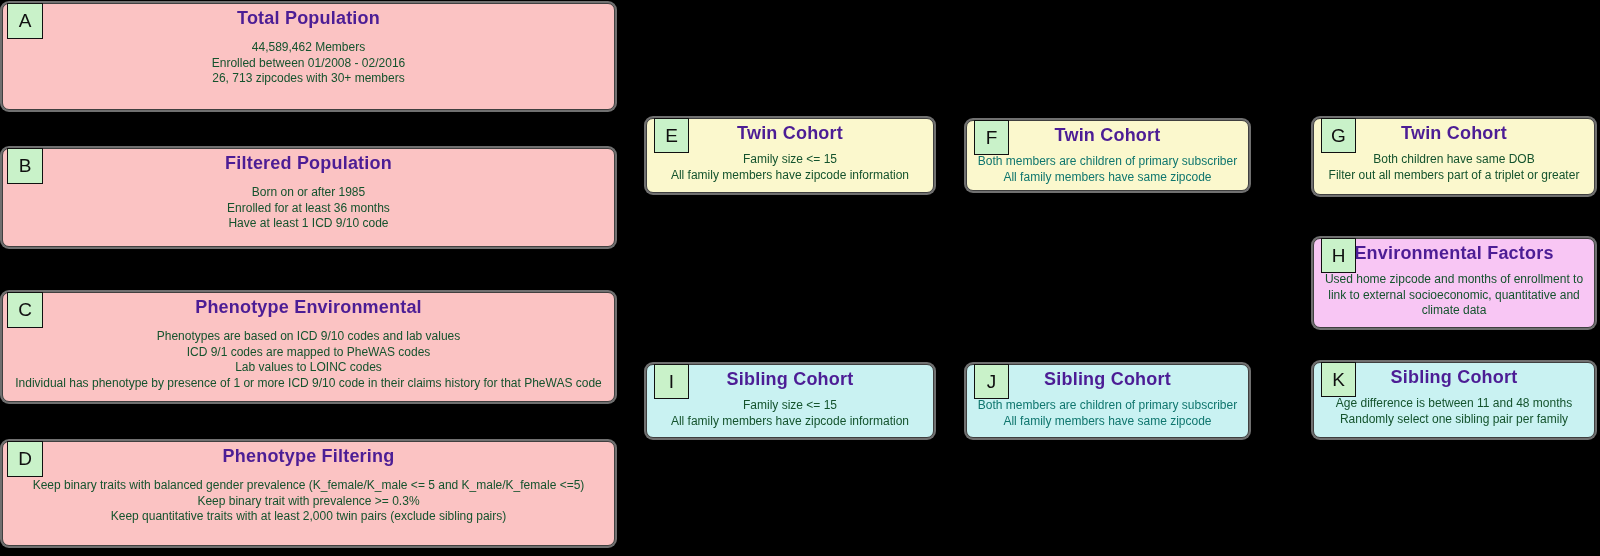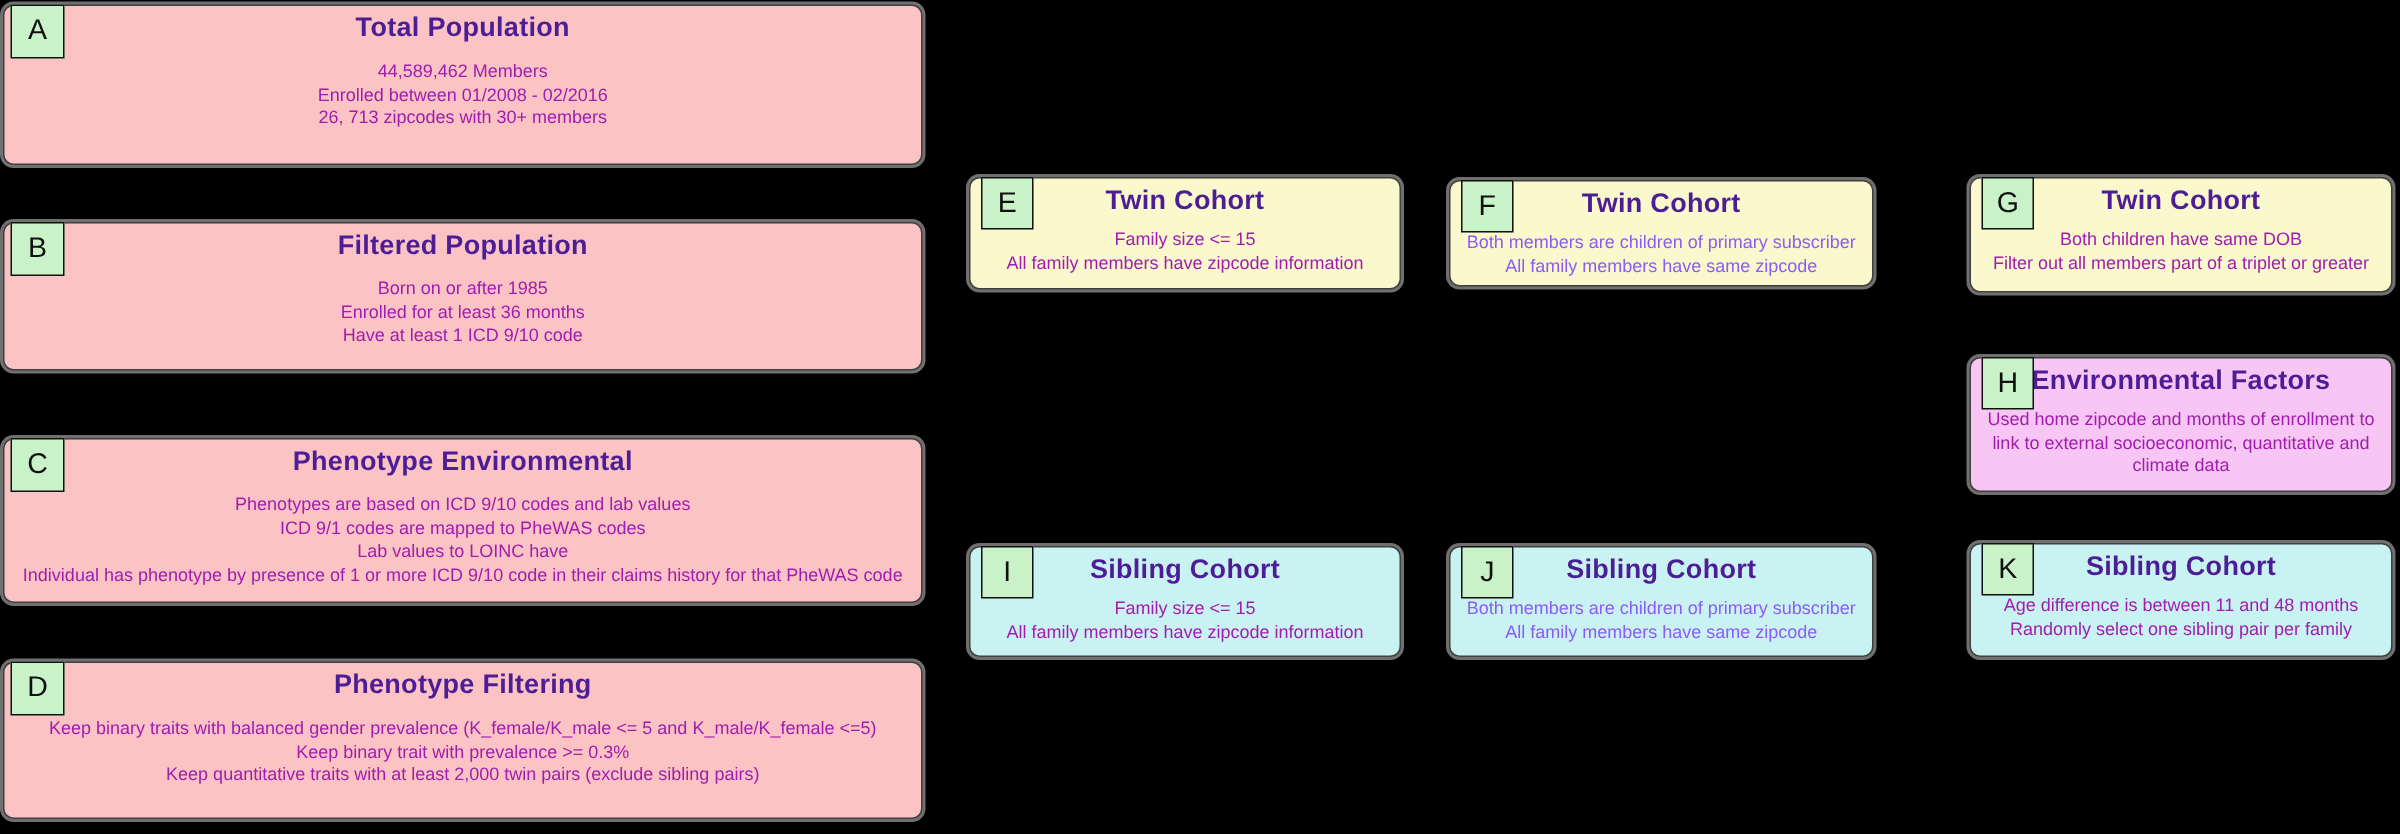--- a/index.html
+++ b/index.html
@@ -28,24 +28,24 @@
     font-size: 18px;
     font-weight: bold;
     color: #4c1d95;
     letter-spacing: 0.2px;
     white-space: nowrap;
   }
   .node .body {
     margin-top: 11px;
     font-size: 12px;
     line-height: 15.5px;
-    color: #a21caf;
+    color: #14532d;
   }
   .node.small .body { margin-top: 8px; }
-  .node.muted .body { color: #8b5cf6; }
+  .node.muted .body { color: #0f766e; }
   .line { white-space: nowrap; }
   .label-sq {
     position: absolute;
     top: -1px;
     width: 35px;
     height: 35px;
     box-sizing: border-box;
     border: 1.6px solid #101010;
     display: flex;
     align-items: center;
@@ -77,21 +77,21 @@
         <div class="line">Enrolled for at least 36 months</div>
         <div class="line">Have at least 1 ICD 9/10 code</div>
       </div>
     </div>
     <div class="node big" style="left: 2px; top: 292px; width: 613px; height: 110px; background: rgb(251, 195, 195);">
       <div class="label-sq" style="background: rgb(201, 242, 201);">C</div>
       <div class="title">Phenotype Environmental</div>
       <div class="body">
         <div class="line">Phenotypes are based on ICD 9/10 codes and lab values</div>
         <div class="line">ICD 9/1 codes are mapped to PheWAS codes</div>
-        <div class="line">Lab values to LOINC have</div>
+        <div class="line">Lab values to LOINC codes</div>
         <div class="line">Individual has phenotype by presence of 1 or more ICD 9/10 code in their claims history for that PheWAS code</div>
       </div>
     </div>
     <div class="node big" style="left: 2px; top: 441px; width: 613px; height: 105px; background: rgb(251, 195, 195);">
       <div class="label-sq" style="background: rgb(201, 242, 201);">D</div>
       <div class="title">Phenotype Filtering</div>
       <div class="body">
         <div class="line">Keep binary traits with balanced gender prevalence (K_female/K_male &lt;= 5 and K_male/K_female &lt;=5)</div>
         <div class="line">Keep binary trait with prevalence &gt;= 0.3%</div>
         <div class="line">Keep quantitative traits with at least 2,000 twin pairs (exclude sibling pairs)</div>

